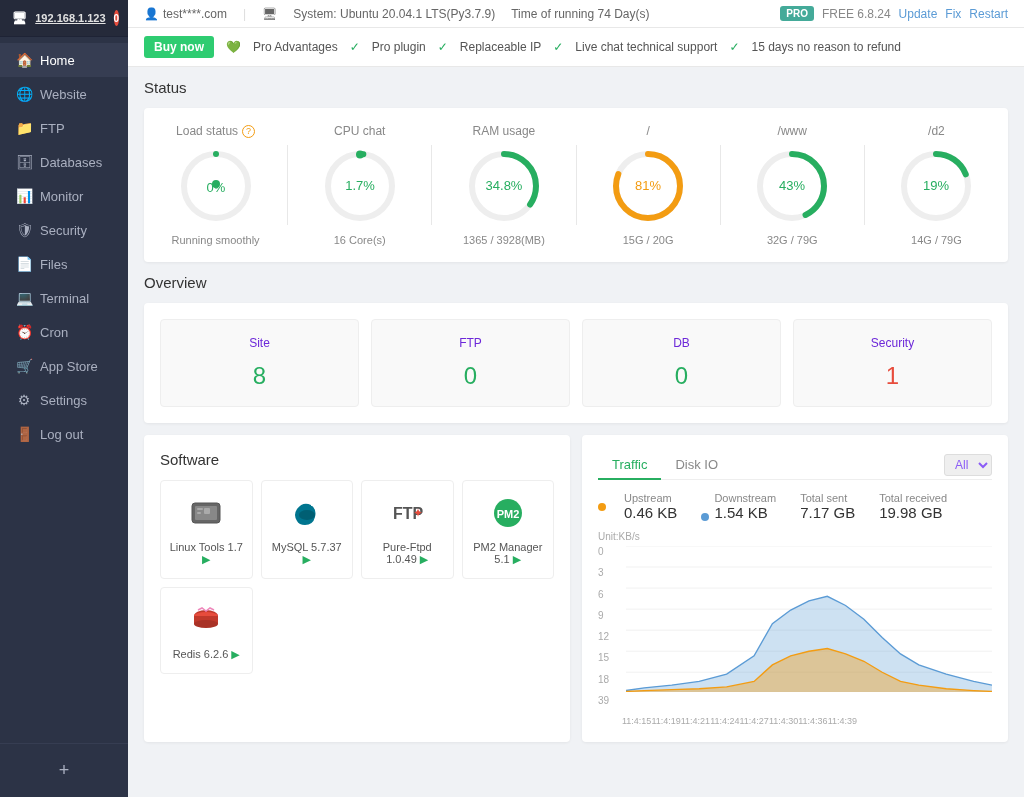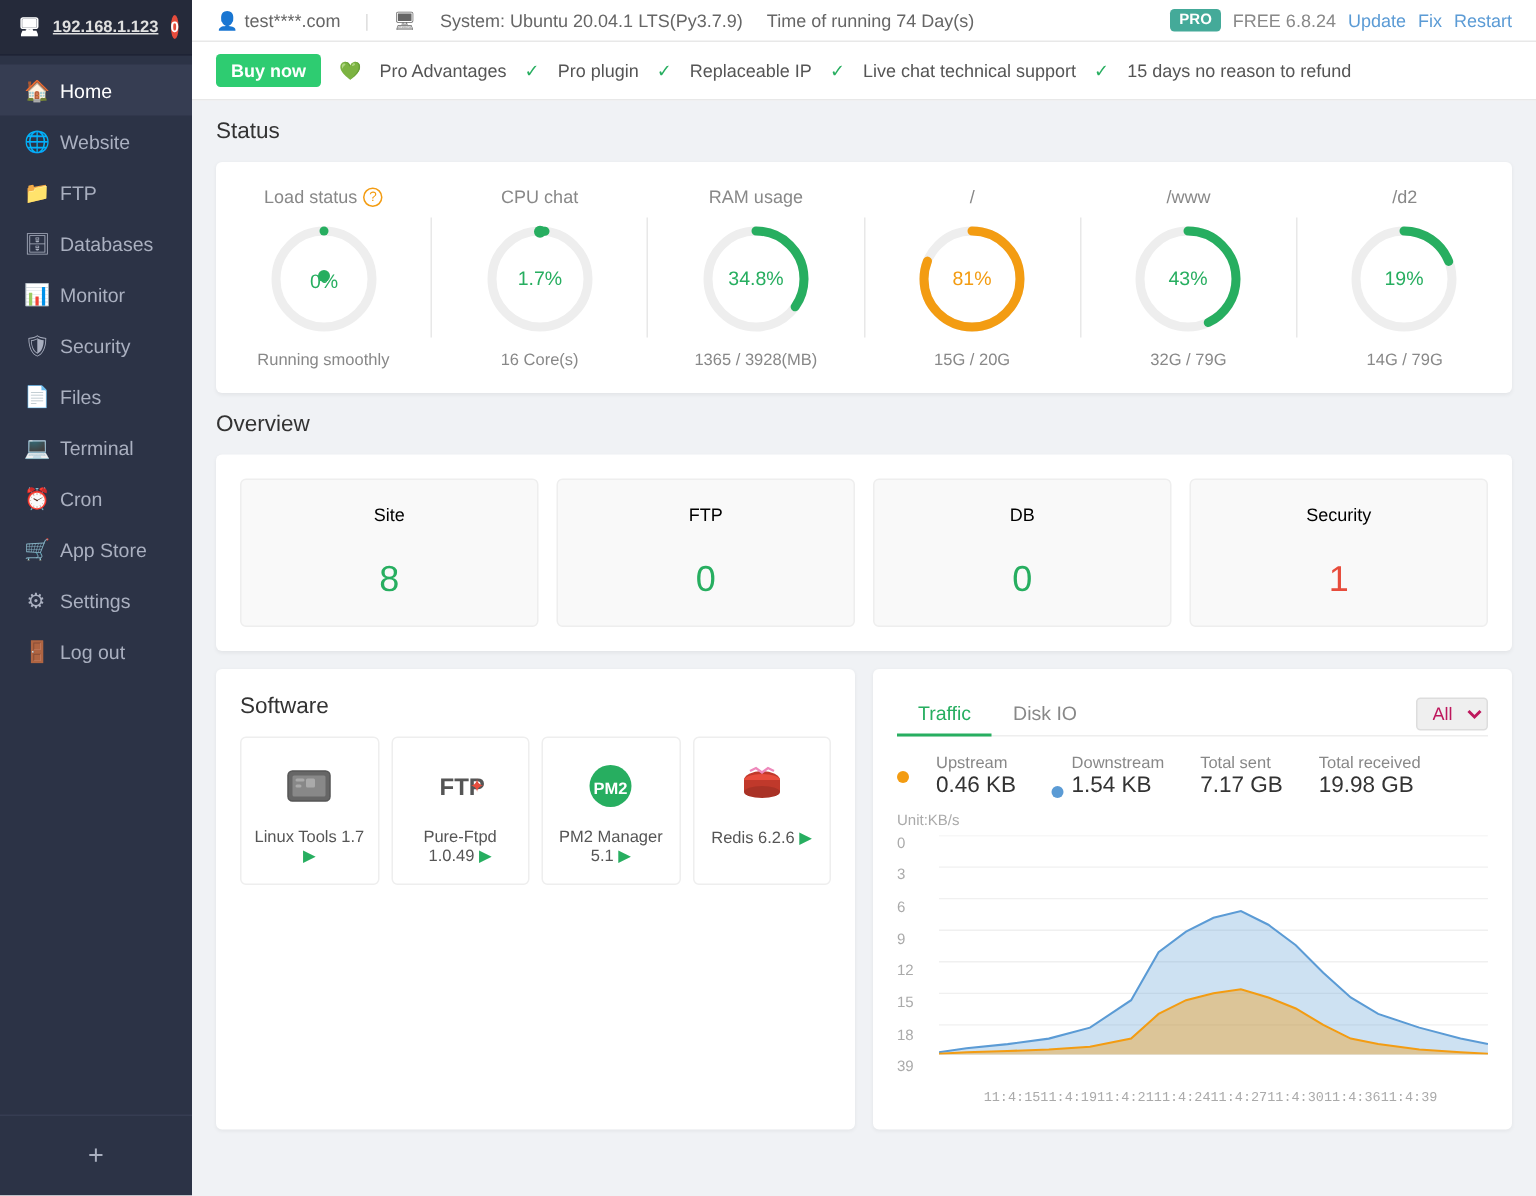--- a/index.html
+++ b/index.html
@@ -35,35 +35,35 @@
     .check-green { color: #27ae60; font-size: 12px; }
 
     
     .content { flex: 1; overflow-y: auto; padding: 12px 16px; }
 
     
     .section-title { font-size: 15px; color: #333; font-weight: 500; margin-bottom: 12px; }
 
     .status-card { background: #fff; border-radius: 4px; padding: 16px; margin-bottom: 12px; box-shadow: 0 1px 3px rgba(0,0,0,0.06); }
 
-    .gauges-row { display: flex; gap: 16px; align-items: center; justify-content: space-between; }
+    .gauges-row { display: flex; gap: 16px; align-items: center; justify-content: center; }
 
     .gauge-item { display: flex; flex-direction: column; align-items: center; gap: 8px; flex: 1; }
     .gauge-label { font-size: 12px; color: #888; display: flex; align-items: center; gap: 4px; }
     .gauge-sub { font-size: 11px; color: #888; text-align: center; }
     .gauge-divider { width: 1px; background: #e8e8e8; height: 80px; }
 
     
     .gauge-svg { width: 80px; height: 80px; position: relative; }
 
     
     .overview-card { background: #fff; border-radius: 4px; padding: 16px; margin-bottom: 12px; box-shadow: 0 1px 3px rgba(0,0,0,0.06); }
     .overview-grid { display: grid; grid-template-columns: repeat(4, 1fr); gap: 12px; }
     .overview-item { background: #f9f9f9; border: 1px solid #eee; border-radius: 4px; padding: 16px; text-align: center; }
-    .overview-item-label { font-size: 12px; color: #000000; margin-bottom: 23px; }
+    .overview-item-label { font-size: 12px; color: #6d28d9; margin-bottom: 12px; }
     .overview-item-value { font-size: 24px; font-weight: 300; }
     .value-green { color: #27ae60; }
     .value-red { color: #e74c3c; }
 
     
     .bottom-row { display: grid; grid-template-columns: 1fr 1fr; gap: 12px; }
 
     
     .software-card { background: #fff; border-radius: 4px; padding: 16px; box-shadow: 0 1px 3px rgba(0,0,0,0.06); }
     .software-grid { display: grid; grid-template-columns: repeat(4, 1fr); gap: 8px; }
@@ -71,32 +71,32 @@
     .software-icon { font-size: 28px; width: 40px; height: 40px; display: flex; align-items: center; justify-content: center; }
     .software-name { font-size: 11px; color: #555; text-align: center; }
     .software-arrow { color: #27ae60; }
 
     
     .traffic-card { background: #fff; border-radius: 4px; padding: 16px; box-shadow: 0 1px 3px rgba(0,0,0,0.06); }
     .traffic-tabs { display: flex; gap: 0; border-bottom: 1px solid #eee; margin-bottom: 12px; justify-content: space-between; }
     .traffic-tab { padding: 6px 14px; cursor: pointer; font-size: 13px; color: #888; border-bottom: 2px solid transparent; margin-bottom: -1px; }
     .traffic-tab.active { color: #27ae60; border-bottom-color: #27ae60; font-weight: 500; }
     .traffic-tab-right { margin-left: auto; display: flex; align-items: center; gap: 6px; }
-    .traffic-select { border: 1px solid #ddd; border-radius: 3px; padding: 2px 6px; font-size: 12px; color: #be185d; cursor: pointer; }
+    .traffic-select { border: 1px solid #ddd; border-radius: 3px; padding: 2px 6px; font-size: 12px; color: #8b5cf6; cursor: pointer; }
     .legend-dot-orange { width: 8px; height: 8px; border-radius: 50%; background: #f39c12; }
     .legend-dot-blue { width: 8px; height: 8px; border-radius: 50%; background: #5b9bd5; }
     .legend-value { font-size: 15px; color: #333; font-weight: 500; }
     .legend-label { font-size: 11px; color: #888; }
 
     .traffic-legend-row { display: flex; gap: 24px; margin-bottom: 10px; align-items: flex-start; }
 
     
     .chart-area { width: 100%; height: 180px; position: relative; }
     .chart-y-labels { position: absolute; left: 0; top: 0; bottom: 20px; display: flex; flex-direction: column-reverse; justify-content: space-between; font-size: 10px; color: #aaa; width: 24px; }
-    .chart-x-labels { position: absolute; bottom: 0; left: 24px; right: 0; display: flex; justify-content: center; font-size: 9px; color: #aaa; font-family: Liberation Mono, monospace; }
+    .chart-x-labels { position: absolute; bottom: 0; left: 24px; right: 0; display: flex; justify-content: flex-start; font-size: 9px; color: #aaa; }
     .chart-canvas { position: absolute; left: 24px; top: 0; right: 0; bottom: 20px; }
     .unit-label { font-size: 10px; color: #aaa; margin-bottom: 4px; }
 
     
     ::-webkit-scrollbar { width: 4px; }
     ::-webkit-scrollbar-track { background: #2c3346; }
     ::-webkit-scrollbar-thumb { background: #4a5170; border-radius: 2px; }
 
     .info-circle { display: inline-flex; align-items: center; justify-content: center; width: 13px; height: 13px; border-radius: 50%; border: 1px solid #f39c12; color: #f39c12; font-size: 9px; cursor: pointer; }
   </style>
@@ -318,20 +318,30 @@
                 <rect x="9" y="13" width="6" height="2" rx="1" fill="#aaa"></rect>
                 <rect x="9" y="17" width="4" height="2" rx="1" fill="#aaa"></rect>
                 <rect x="16" y="13" width="6" height="6" rx="1" fill="#aaa"></rect>
               </svg>
             </div>
             <div class="software-name">Linux Tools 1.7 <span class="software-arrow">▶</span></div>
           </div>
           <div class="software-item">
             <div class="software-icon">
               <svg width="36" height="36" viewBox="0 0 36 36">
+                <path d="M8 26 Q4 20 8 14 Q14 6 22 10 Q28 14 26 22 Q24 30 16 30 Q10 30 8 26Z" fill="#00758f"></path>
+                <path d="M22 10 Q32 8 30 18" stroke="#fff" stroke-width="2" fill="none"></path>
+                <ellipse cx="18" cy="20" rx="8" ry="5" fill="#005f73"></ellipse>
+              </svg>
+            </div>
+            <div class="software-name">MySQL 5.7.37 <span class="software-arrow">▶</span></div>
+          </div>
+          <div class="software-item">
+            <div class="software-icon">
+              <svg width="36" height="36" viewBox="0 0 36 36">
                 <text x="4" y="24" font-size="16" fill="#555" font-weight="bold">FTP</text>
                 <text x="24" y="22" font-size="12" fill="#e74c3c">✦</text>
               </svg>
             </div>
             <div class="software-name">Pure-Ftpd 1.0.49 <span class="software-arrow">▶</span></div>
           </div>
           <div class="software-item">
             <div class="software-icon">
               <svg width="36" height="36" viewBox="0 0 36 36">
                 <circle cx="18" cy="18" r="14" fill="#27ae60"></circle>

